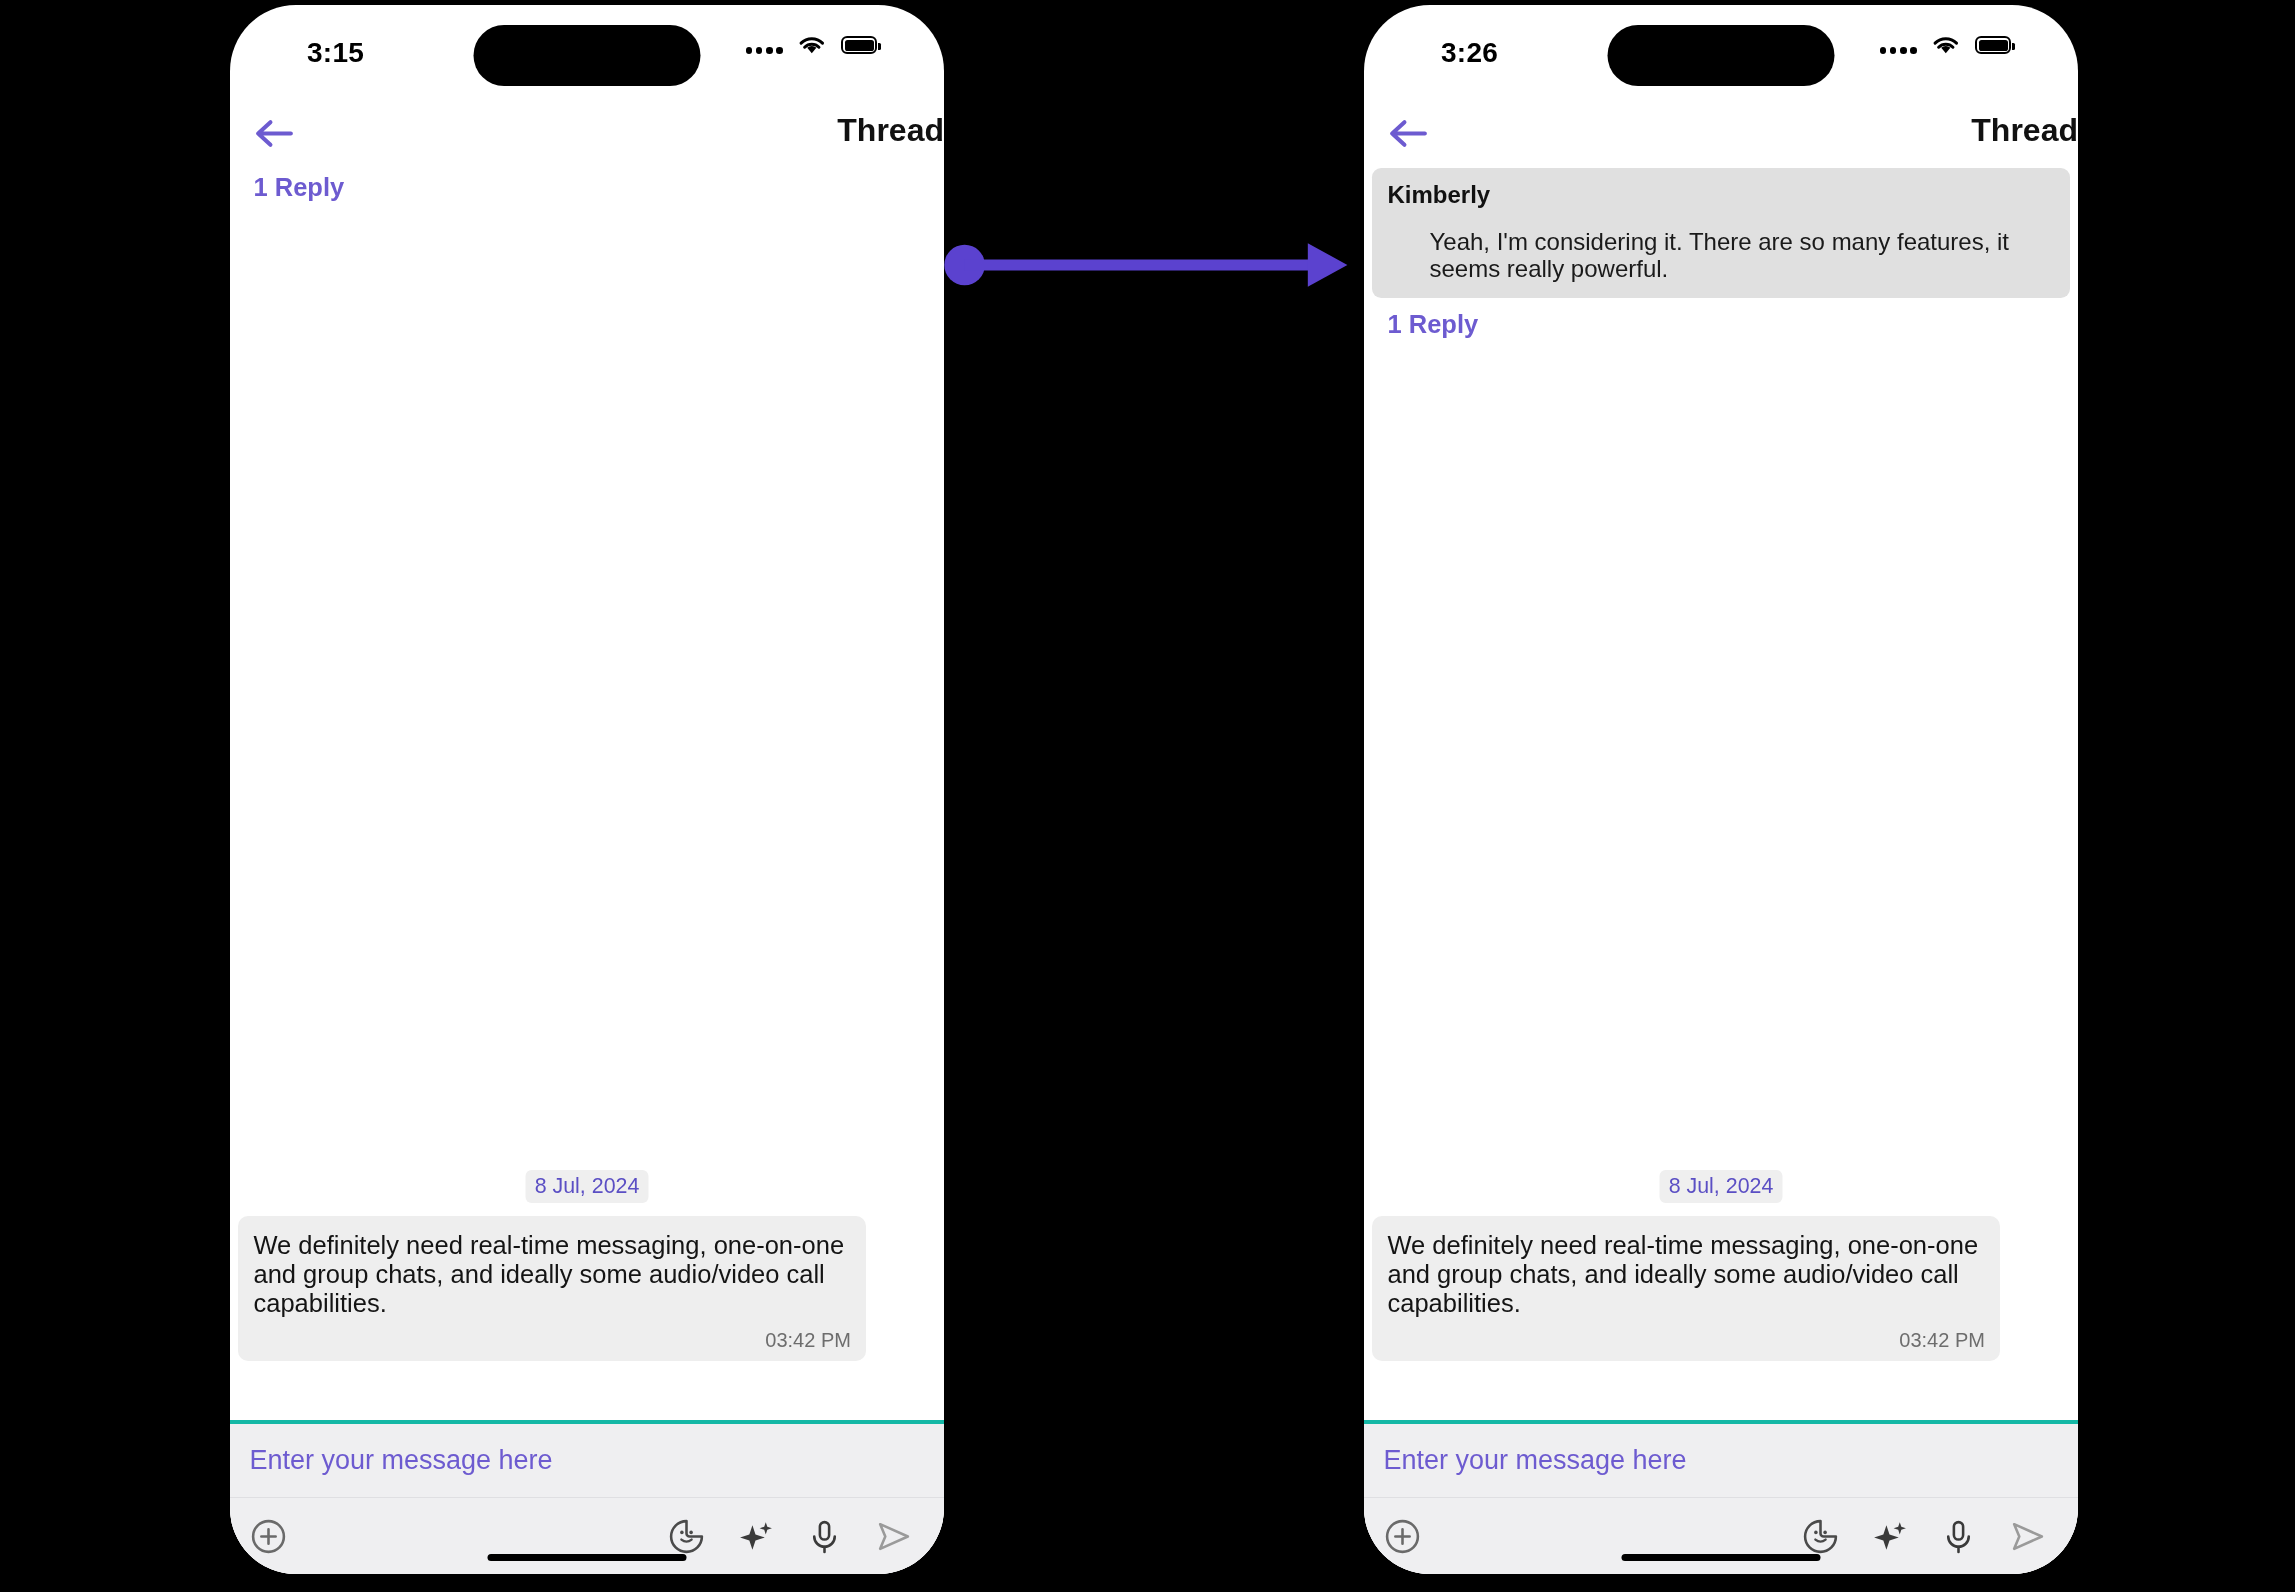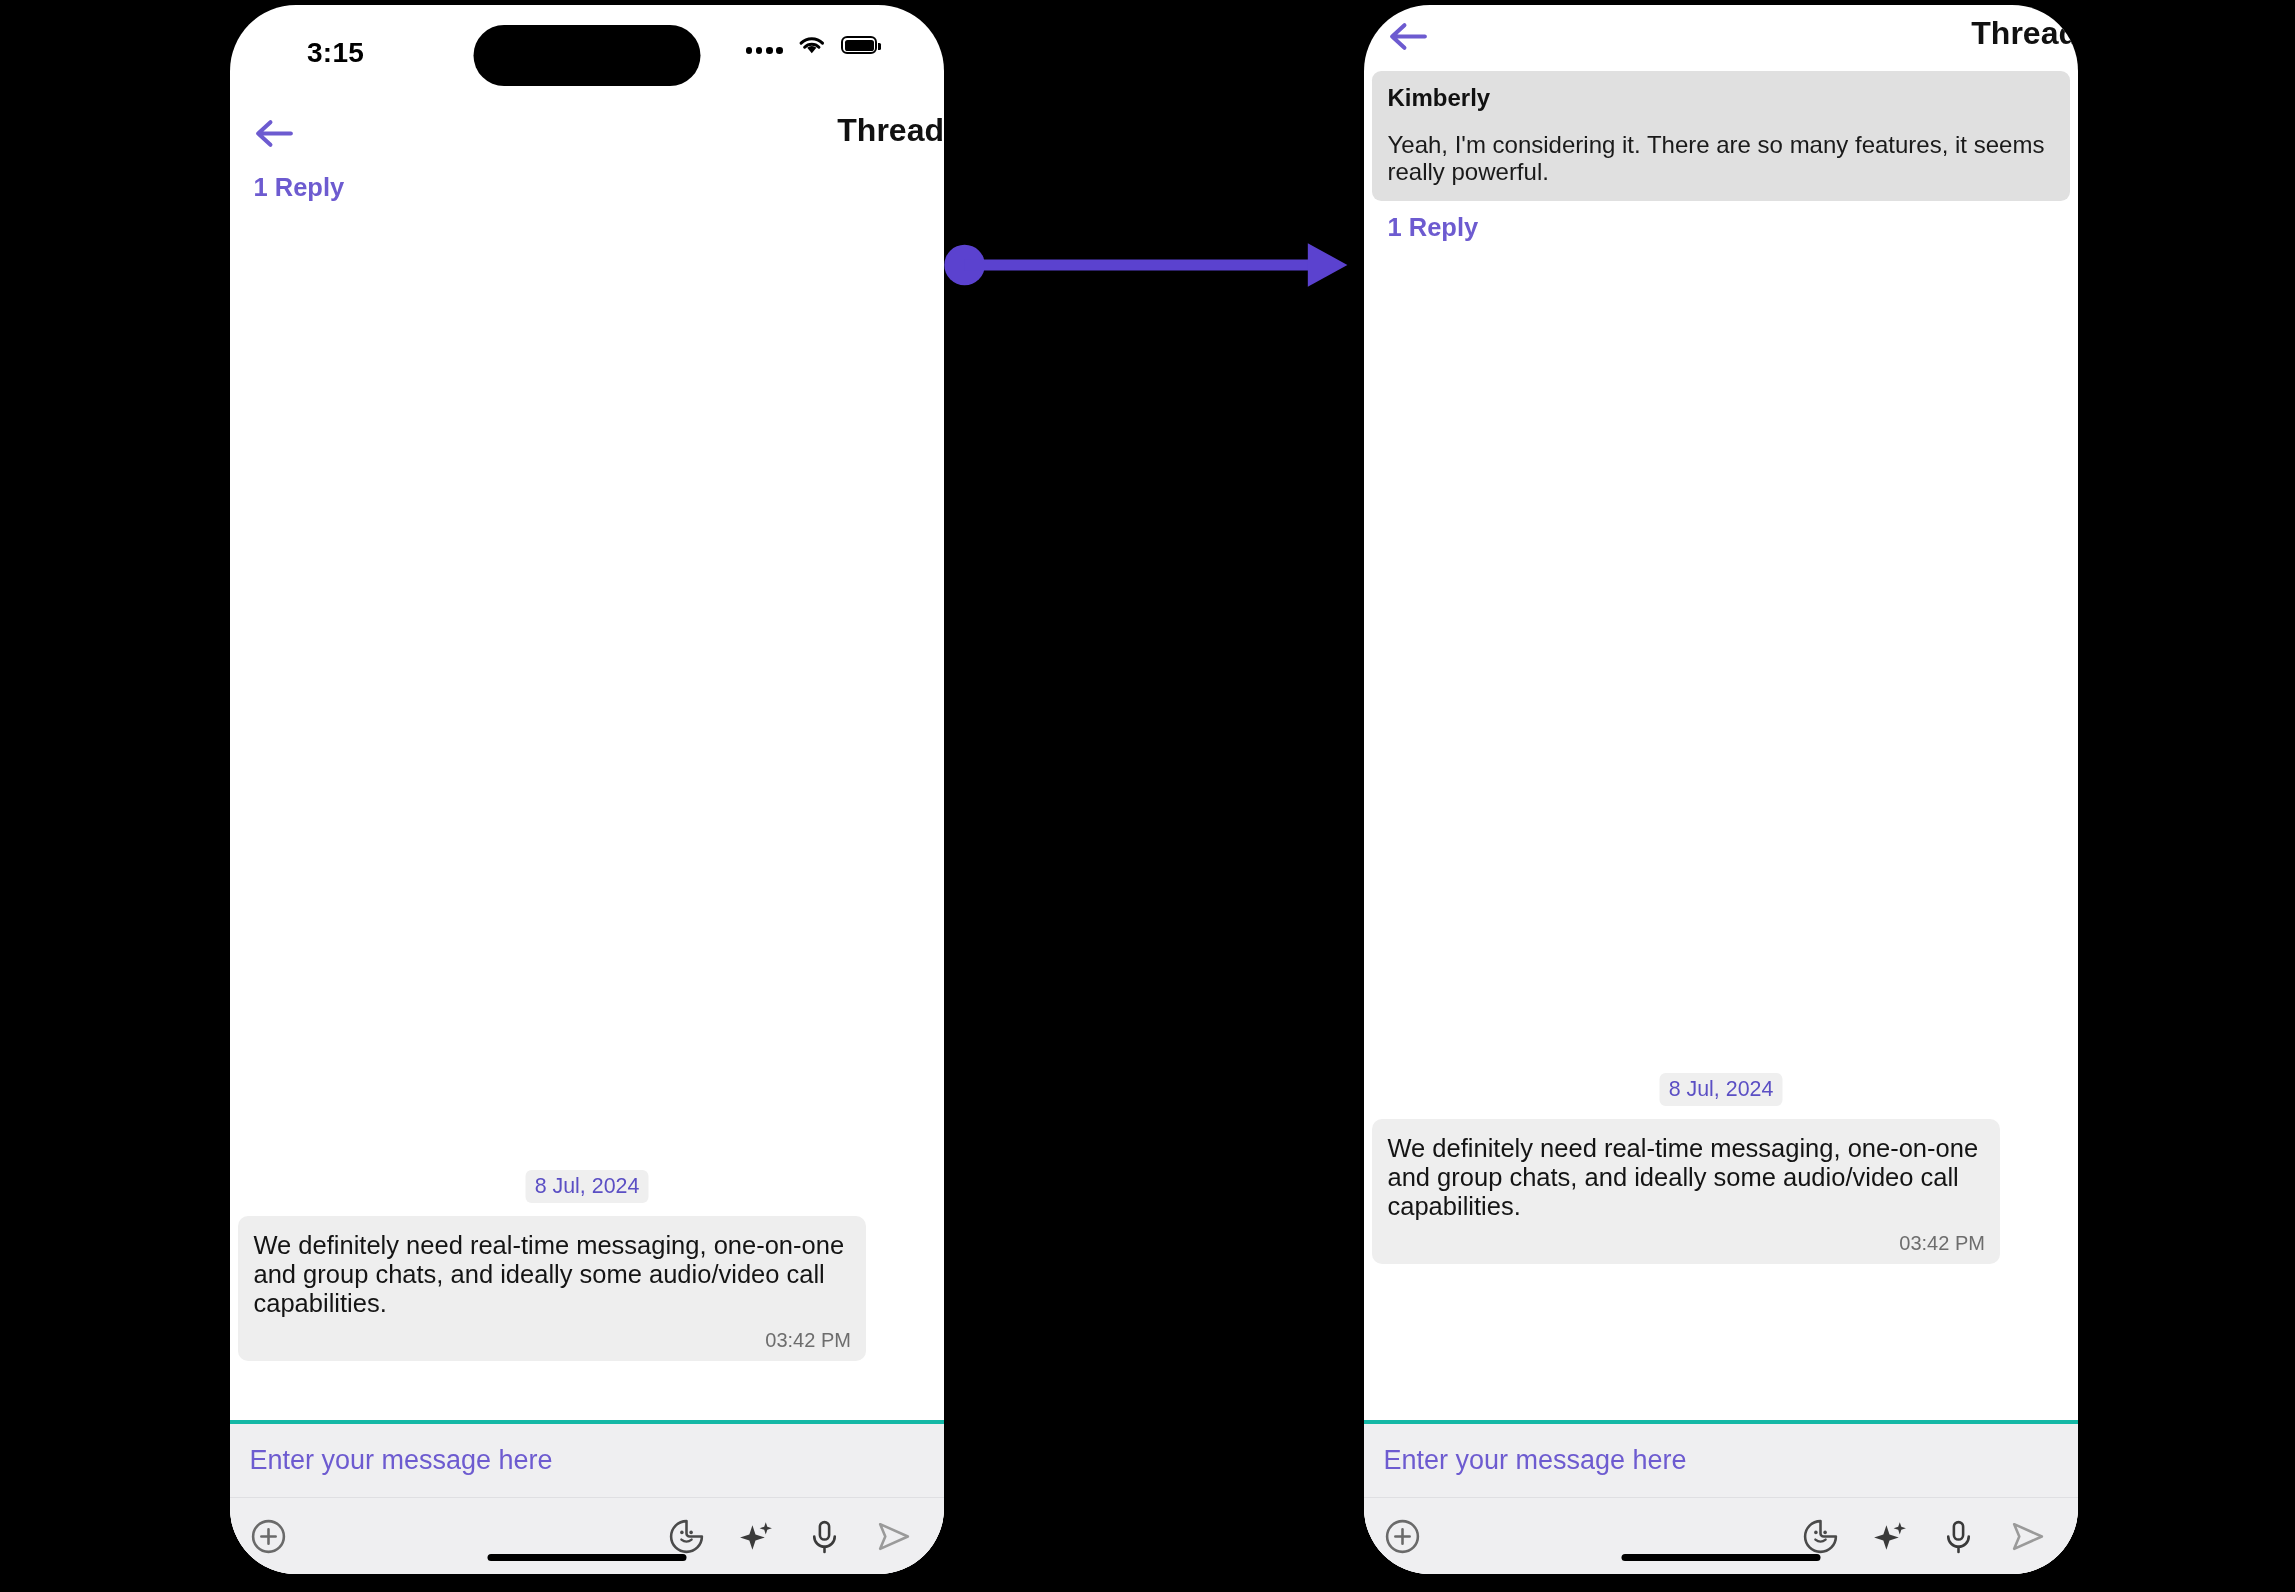--- a/index.html
+++ b/index.html
@@ -112,20 +112,21 @@
   .parent-msg .sender {
     font-size: 24px;
     font-weight: bold;
     color: #111;
     margin-bottom: 20px;
   }
   .parent-msg .text {
     font-size: 24px;
     line-height: 1.12;
     color: #1a1a1a;
+    margin-left: 42px;
   }
 
   .reply-count {
     position: absolute;
     font-size: 25.5px;
     font-weight: bold;
     color: #6d5bd0;
     cursor: pointer;
   }
 
@@ -281,20 +282,40 @@
           <path d="M12 14 L66 38 L12 62 L22 38 Z" stroke="#9a9a9a" stroke-width="5" fill="none" stroke-linejoin="round"></path>
         </svg>
       </div>
     </div>
 
     <div class="home-indicator"></div>
   </div>
 
   <div class="phone right">
 
+    <div class="status-bar">
+      <div class="status-time">3:26</div>
+      <div class="dynamic-island"></div>
+      <div class="status-icons">
+        <div class="signal-dots">
+            <span></span>
+            <span></span>
+            <span></span>
+            <span></span>
+          </div>
+        <svg class="wifi-icon" viewBox="0 0 54 40">
+          <path d="M27 36 L18 25 A14 14 0 0 1 36 25 Z" fill="#000"></path>
+          <path d="M6 16 A30 30 0 0 1 48 16" stroke="#000" stroke-width="6" fill="none" stroke-linecap="round"></path>
+          <path d="M13 24 A20 20 0 0 1 41 24" stroke="#000" stroke-width="6" fill="none" stroke-linecap="round"></path>
+        </svg>
+        <div class="battery">
+            <i></i>
+          </div>
+      </div>
+    </div>
 
     <div class="nav-bar">
       <svg class="back-arrow" viewBox="0 0 90 80">
         <path d="M38 18 L14 40 L38 62 M14 40 L78 40" stroke="#6d5bd0" stroke-width="8" fill="none" stroke-linecap="round" stroke-linejoin="round"></path>
       </svg>
       <div class="nav-title">Thread</div>
     </div>
 
     <div class="thread-body">
 

